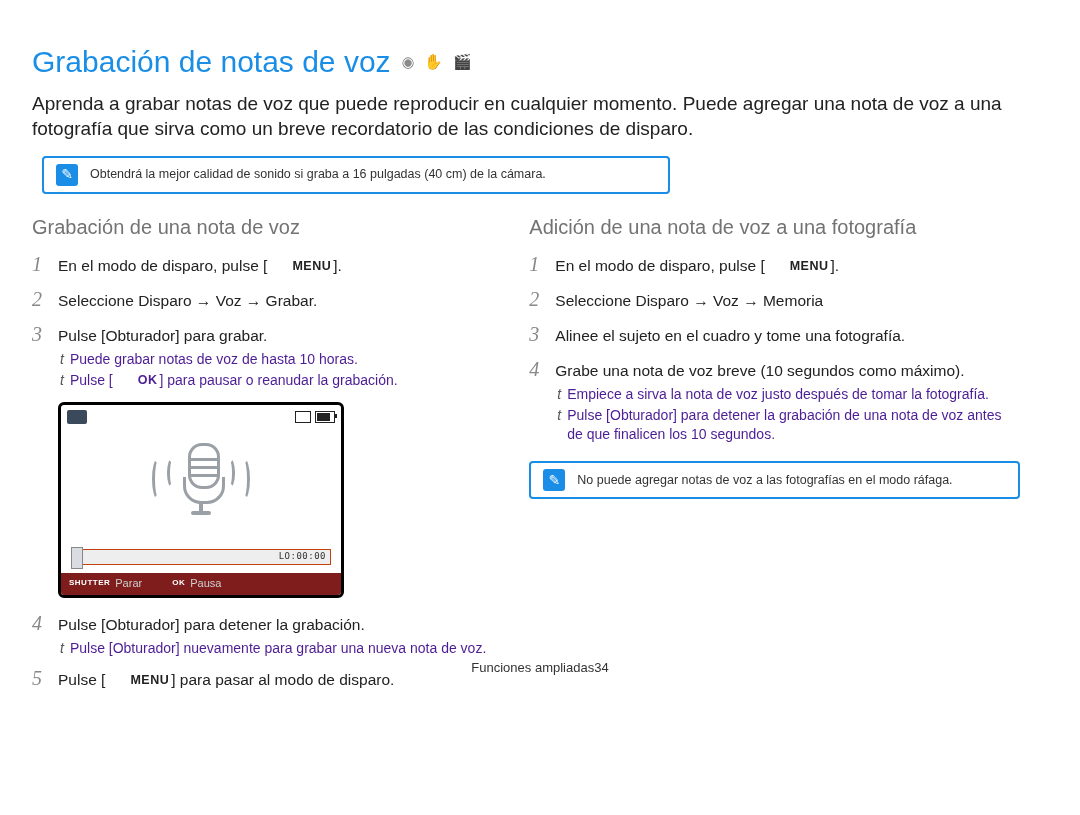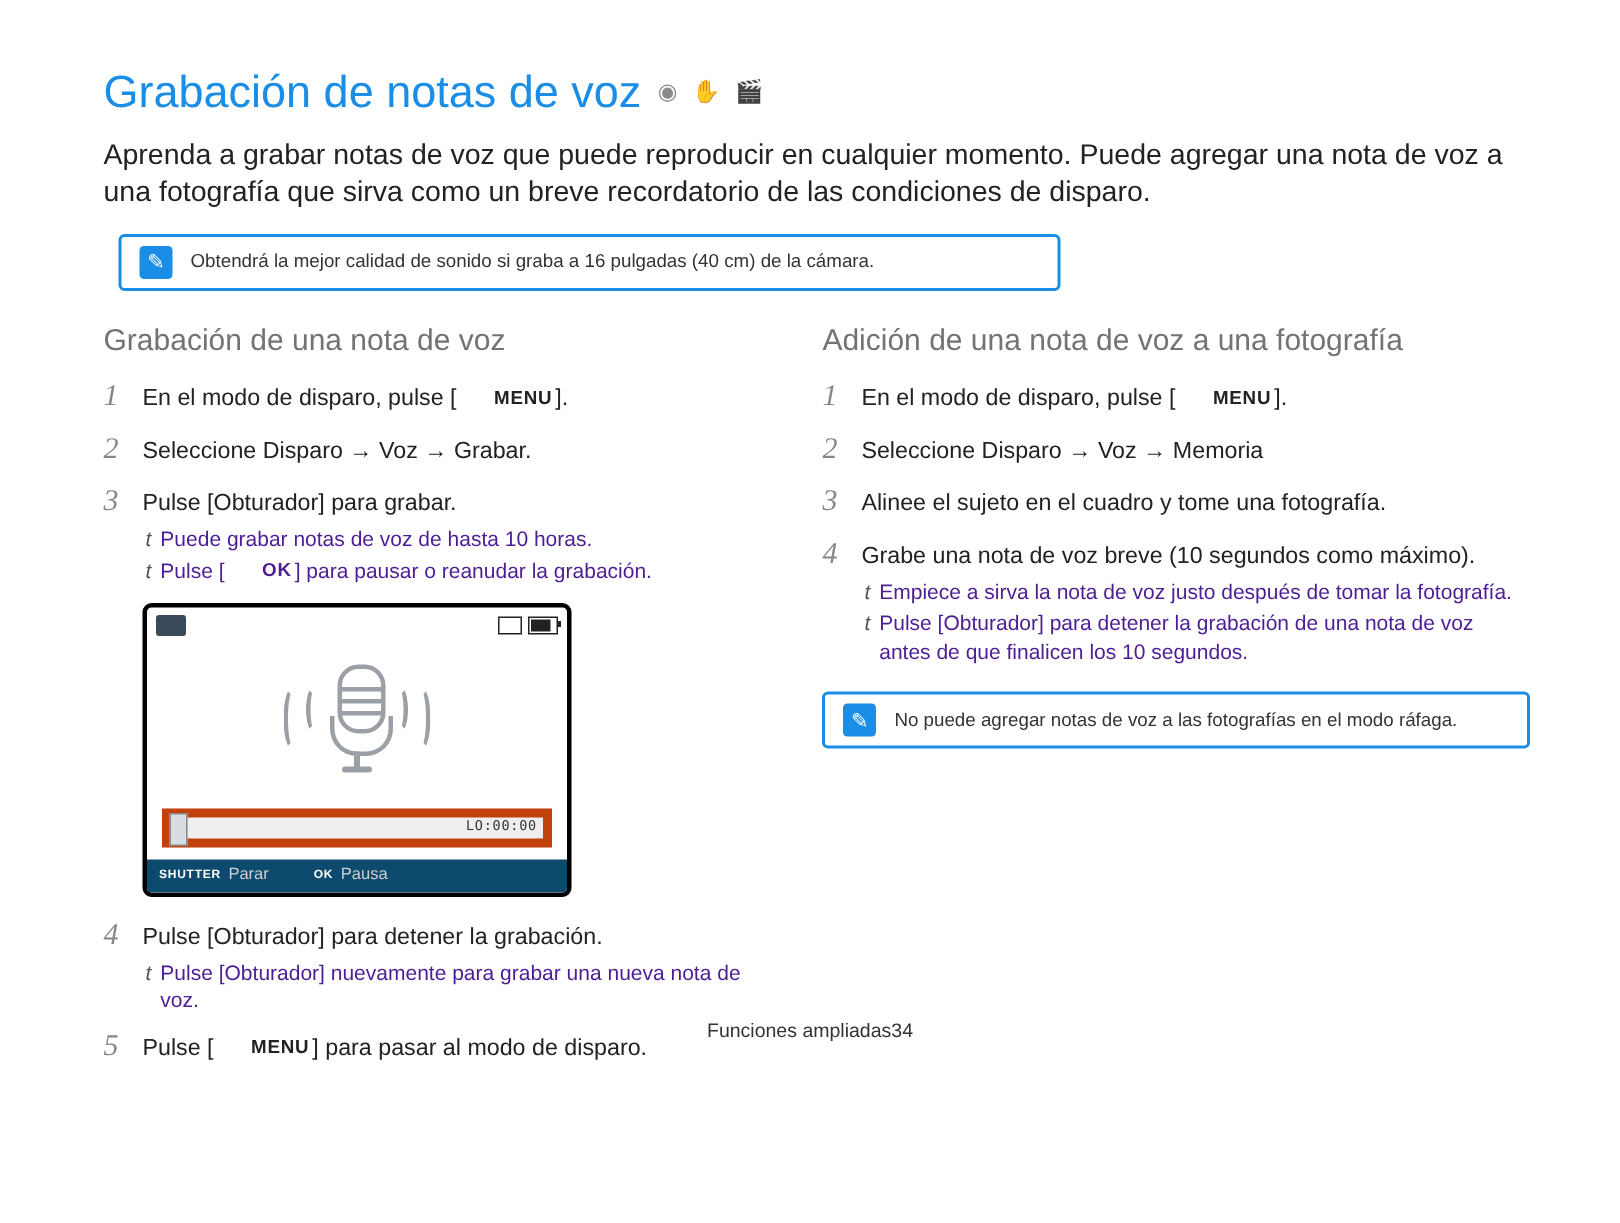--- a/index.html
+++ b/index.html
@@ -9,21 +9,21 @@
     height: 815px;
     font-family: Arial, Helvetica, sans-serif;
     color: #222;
     background: #fff;
     font-size: 16px;
     line-height: 1.35;
   }
   .page {
     position: relative;
     box-sizing: border-box;
-    padding: 42px 60px 0 69px;
+    padding: 42px 60px 0 32px;
   }
   .title {
     font-size: 30px;
     font-weight: 400;
     color: #1a8ee6;
     margin: 0 0 8px 0;
     display: flex;
     align-items: center;
     gap: 8px;
   }
@@ -190,41 +190,41 @@
     border-top-color: transparent;
     border-bottom-color: transparent;
   }
   .waves.left .arc { border-right-color: transparent; }
   .waves.right .arc { border-left-color: transparent; }
   .waves .arc.sm { height: 24px; width:4px; }
   .ss-progress {
     position:absolute;
     left: 10px; right: 10px; bottom: 30px;
     height: 14px;
-    border: 6px solid #c2410c;
+    border: 1px solid #c2410c;
     background: #eee;
     display:flex;
     align-items:center;
   }
   .ss-progress .knob {
     position:absolute; left:-1px; top:-3px; width:10px; height:20px;
     background: #d9dde1; border:1px solid #888;
   }
   .ss-progress .time {
     position:absolute; right:4px; top:0; bottom:0;
     display:flex; align-items:center;
     font-size: 9px; letter-spacing:0.5px;
     color:#333;
     font-family: monospace;
   }
   .ss-footer {
     position:absolute;
     left: 0; right: 0; bottom: 0;
     height: 22px;
-    background: #0c4a6e;
+    background: #7f1d1d;
     color: #cfcfcf;
     display:flex;
     align-items:center;
     gap: 30px;
     padding: 0 8px;
     font-size: 11px;
   }
   .ss-footer .lbl {
     display:flex; align-items:center; gap:5px;
   }

